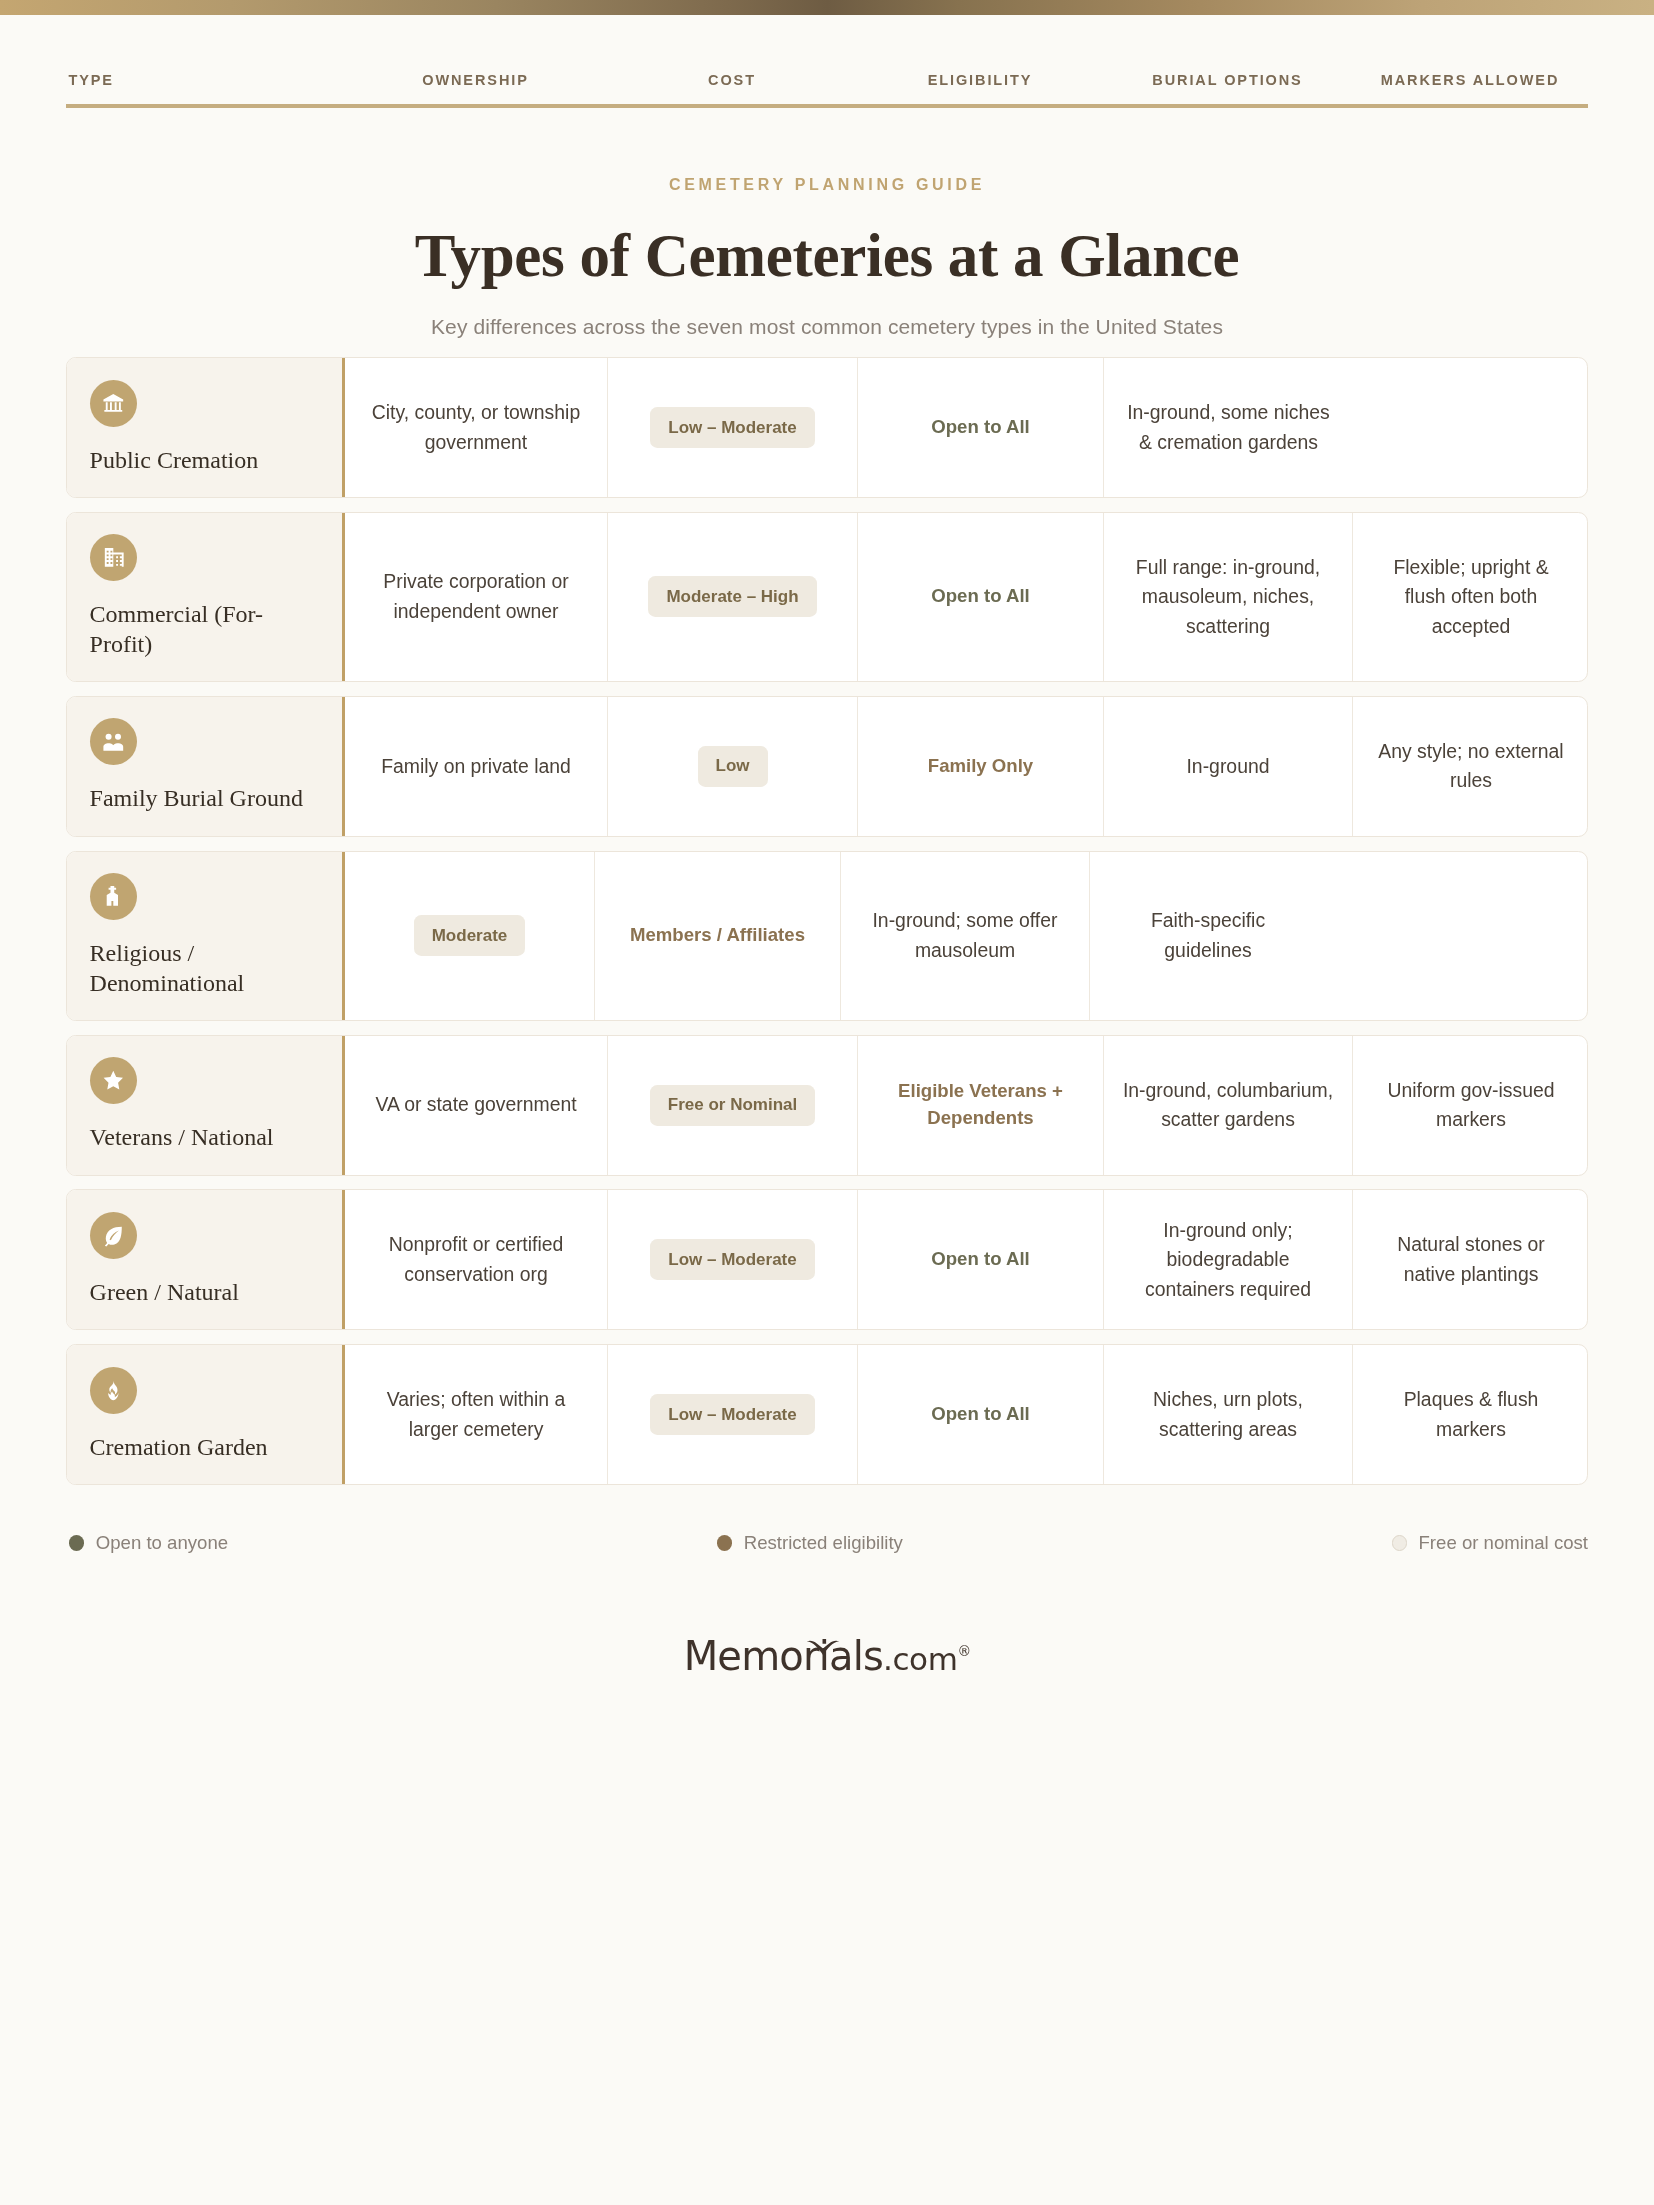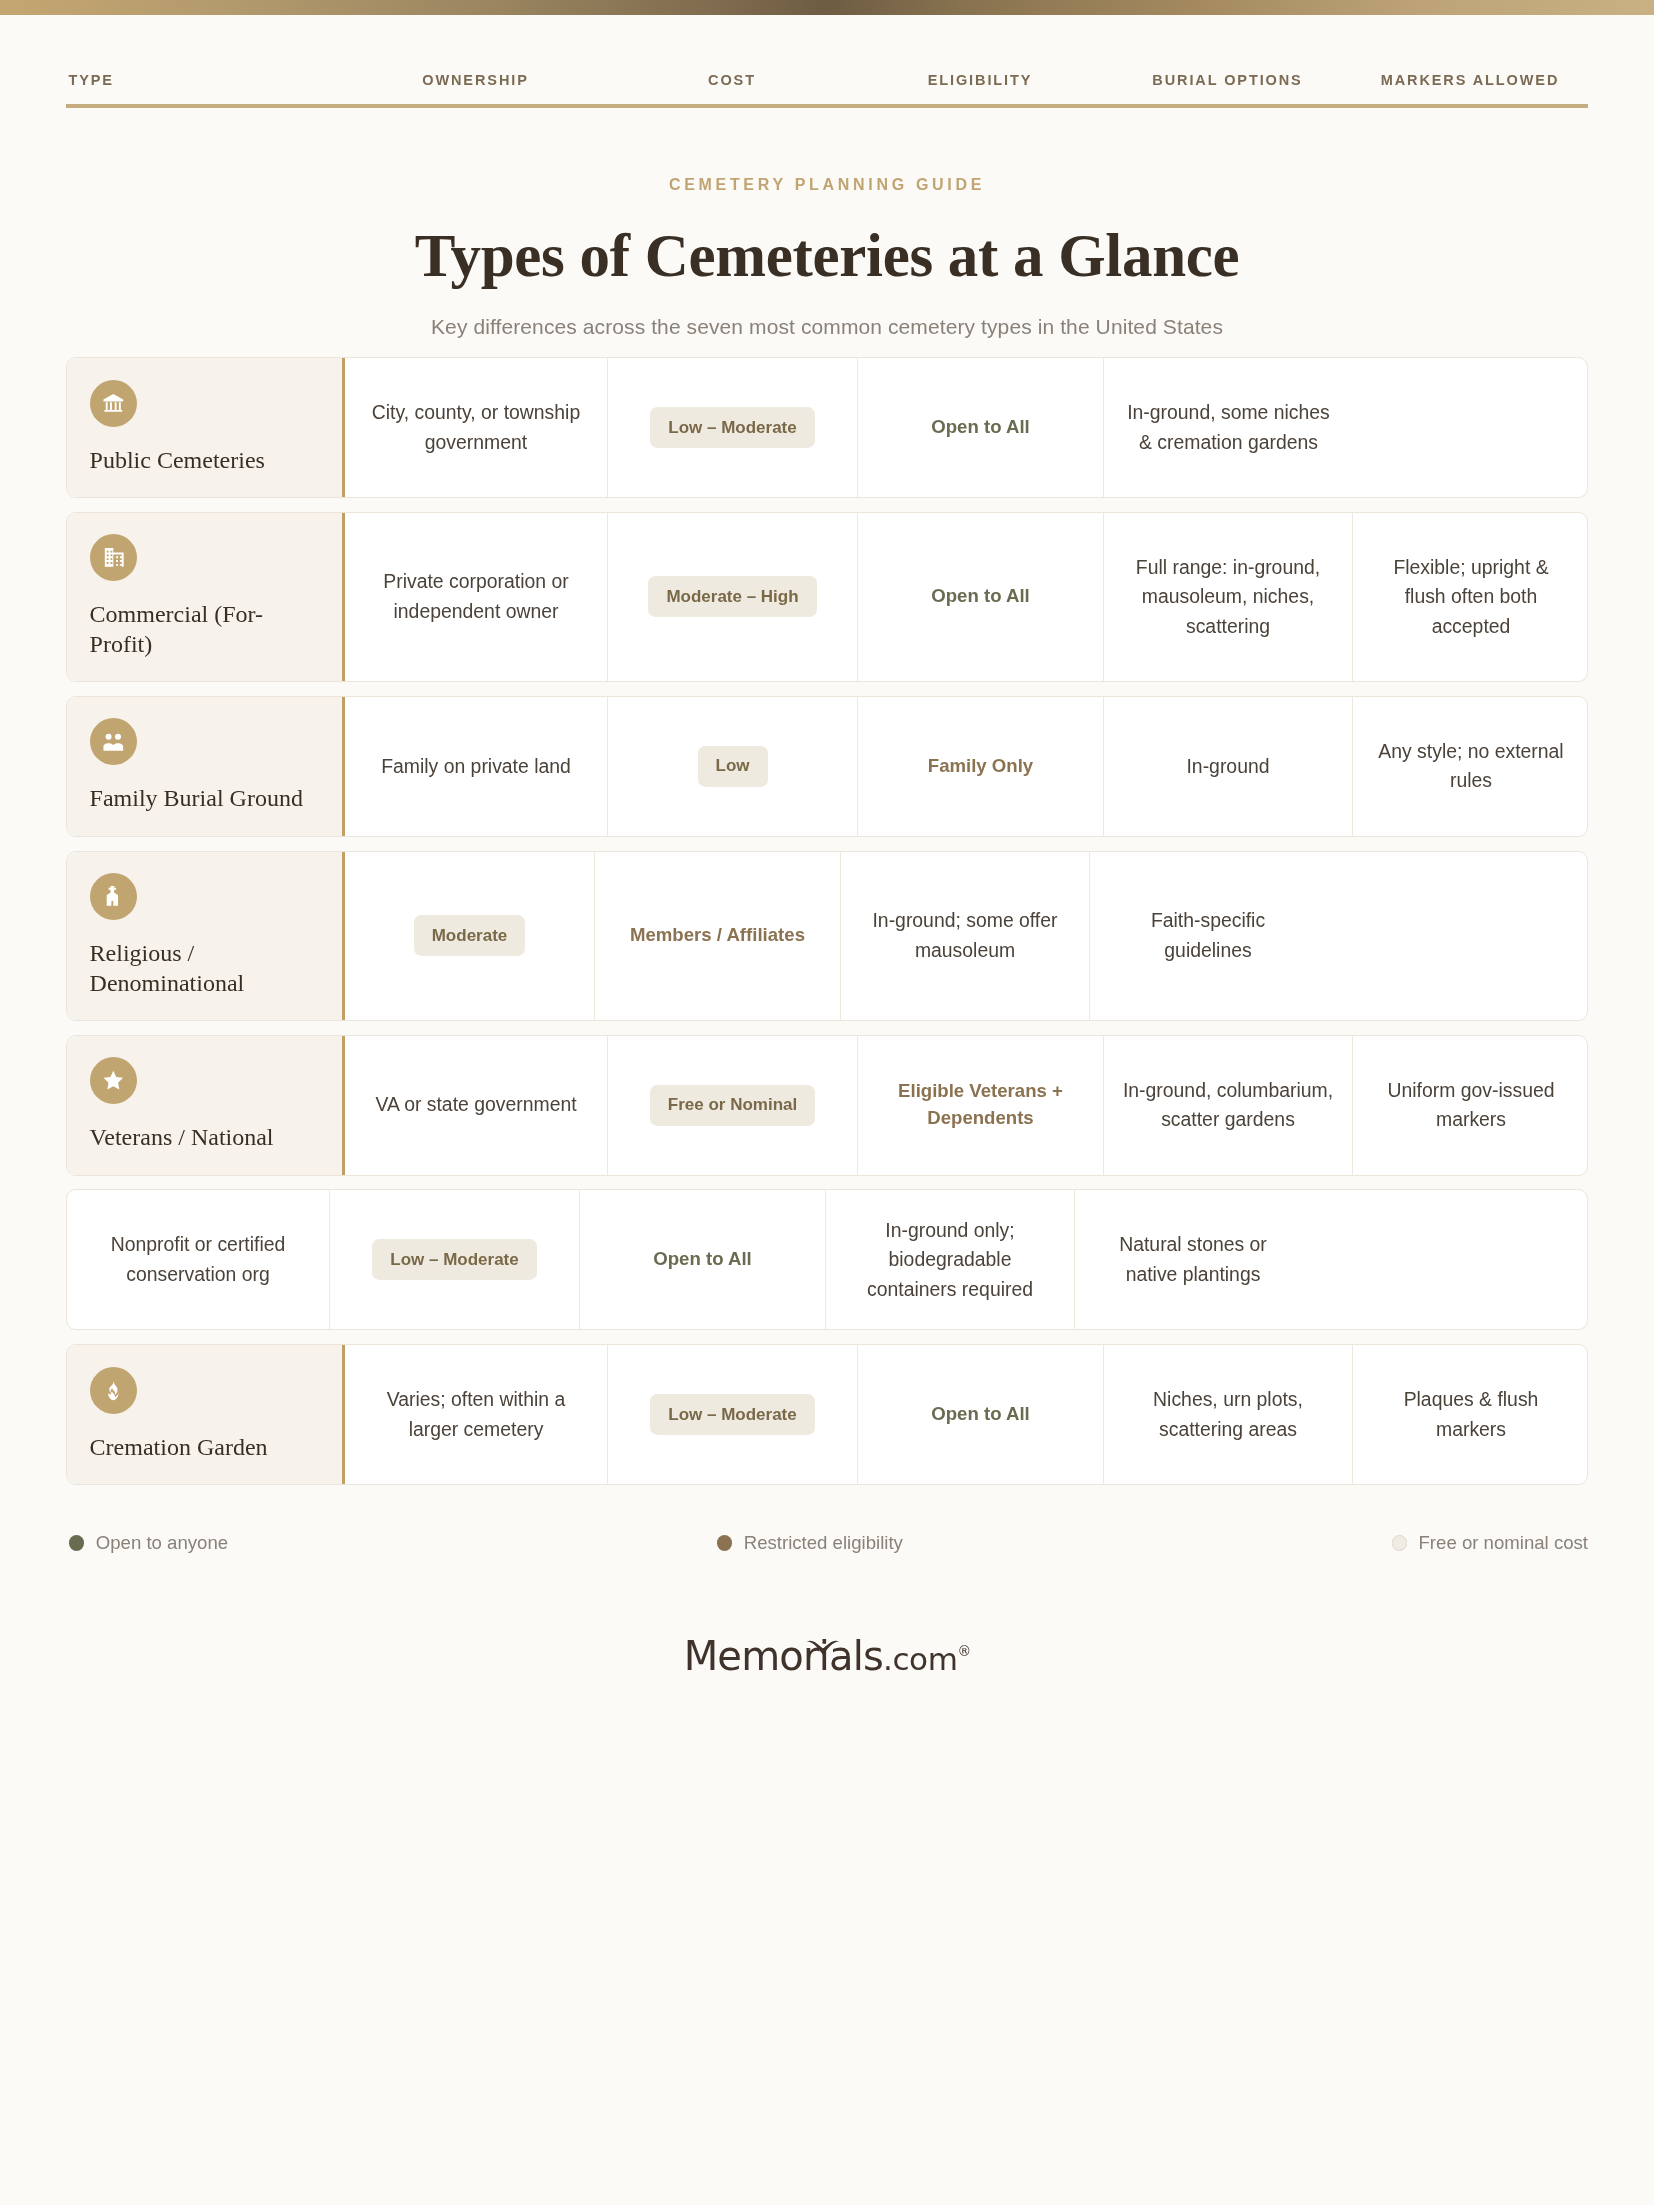--- a/index.html
+++ b/index.html
@@ -227,21 +227,21 @@
   </div>
 
   <div id="rows">
       <div class="row">
         <div class="cell-type c-type">
           <div class="type-icon">
             <svg viewBox="0 0 24 24">
               <path d="M12 2 1.5 8v2h21V8L12 2zM4 11v8H2.5v2h19v-2H20v-8h-2v8h-2.5v-8h-2v8h-3v-8h-2v8H6v-8H4z"></path>
             </svg>
           </div>
-          <div class="type-label">Public Cemeteries</div>
+          <div class="type-label">Public Cremation</div>
         </div>
         <div class="cell c-own">
           <span class="cell-text">City, county, or township government</span>
         </div>
         <div class="cell c-cost">
           <span class="pill">Low – Moderate</span>
         </div>
         <div class="cell c-elig">
           <span class="elig-text elig-open">Open to All</span>
         </div>
@@ -342,20 +342,28 @@
           <span class="elig-text elig-restricted">Eligible Veterans + Dependents</span>
         </div>
         <div class="cell c-burial">
           <span class="cell-text">In-ground, columbarium, scatter gardens</span>
         </div>
         <div class="cell c-marker">
           <span class="cell-text">Uniform gov-issued markers</span>
         </div>
       </div>
       <div class="row">
+        <div class="cell-type c-type">
+          <div class="type-icon">
+            <svg viewBox="0 0 24 24">
+              <path d="M21 3C12 3 5.5 6.5 4.2 13.2c-.6 3 .2 5.5 1.3 7L3 23l1.6 1 2.5-2.8c1.6.9 3.7 1.3 6 .6C20.2 19.8 21 10.9 21 3zM8 16.5C9.8 11.9 13.4 8.6 18 7c-3.6 2.6-6.6 6-8.6 10.3L8 16.5z"></path>
+            </svg>
+          </div>
+          <div class="type-label">Green / Natural</div>
+        </div>
         <div class="cell c-own">
           <span class="cell-text">Nonprofit or certified conservation org</span>
         </div>
         <div class="cell c-cost">
           <span class="pill">Low – Moderate</span>
         </div>
         <div class="cell c-elig">
           <span class="elig-text elig-open">Open to All</span>
         </div>
         <div class="cell c-burial">

